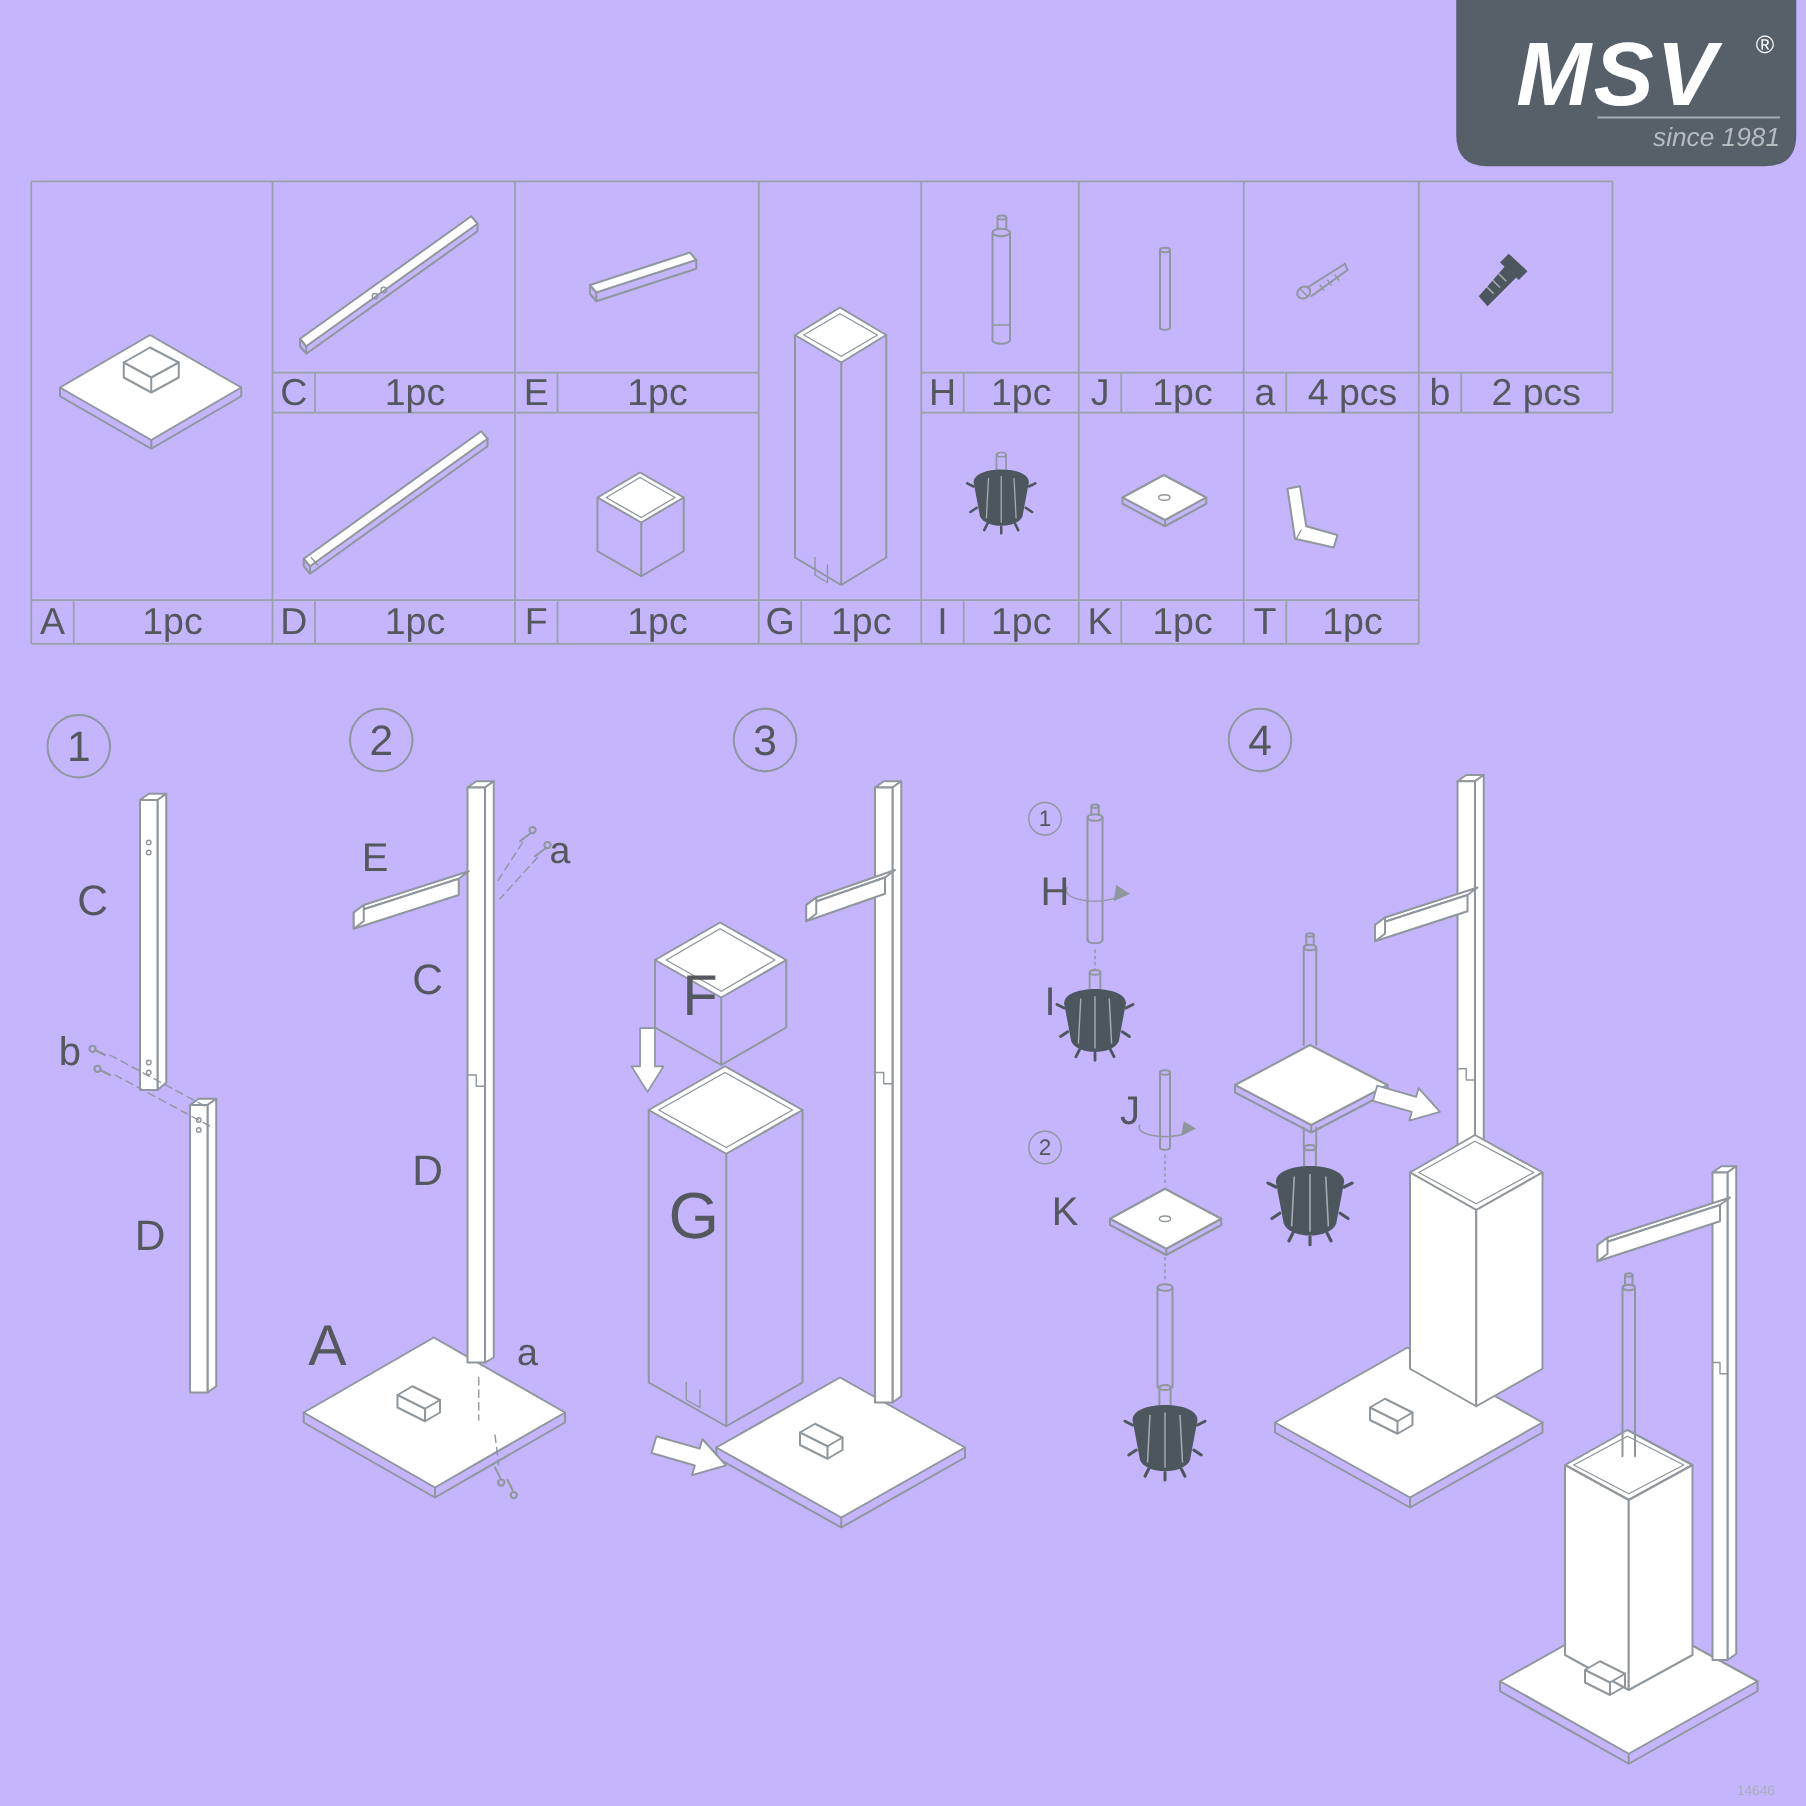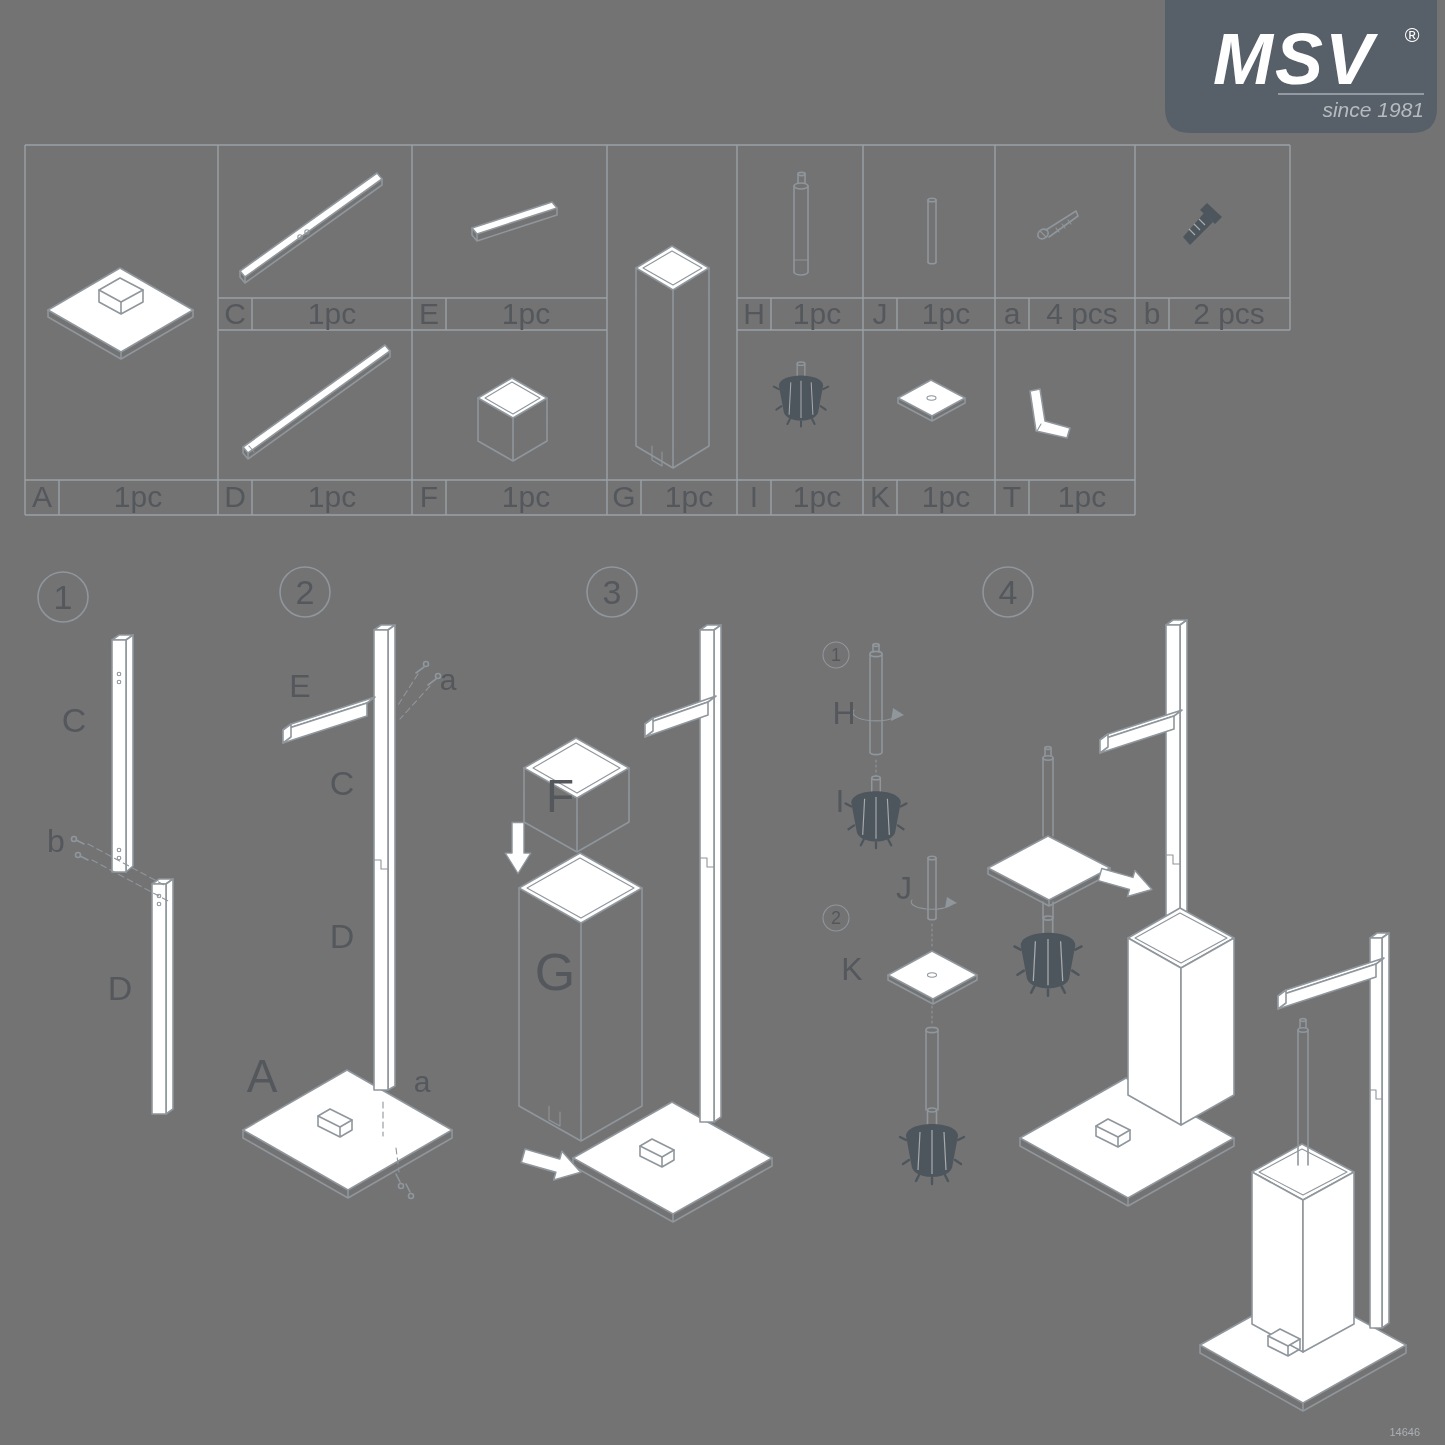--- a/index.html
+++ b/index.html
@@ -1,16 +1,16 @@
 <!DOCTYPE html>
 <html><head>
 <meta charset="utf-8">
 <style>
   html,body{margin:0;padding:0;background:#fff}
-  .page{width:1445px;height:1445px;position:relative;background:#737373;font-family:"Liberation Sans",sans-serif;overflow:hidden}
+  .page{width:1445px;height:1445px;position:relative;background:#c4b5fd;font-family:"Liberation Sans",sans-serif;overflow:hidden}
   svg{display:block}
   .ln{fill:none;stroke:#8f969c;stroke-width:1.6;stroke-linecap:round;stroke-linejoin:round}
   .lnw{fill:#ffffff;stroke:#8f969c;stroke-width:1.6;stroke-linejoin:round}
   .thin{stroke-width:1.1}
   .tbl{fill:none;stroke:#9aa1a6;stroke-width:1.4}
   .dash{stroke-dasharray:6 4}
   .dot{stroke-dasharray:2 3}
   .dark{fill:#4e565d;stroke:none}
   .tick{stroke:#4e565d;stroke-width:2.4;fill:none;stroke-linecap:round}
   .streak{stroke:#fff;stroke-width:1.2;fill:none;opacity:.5}

